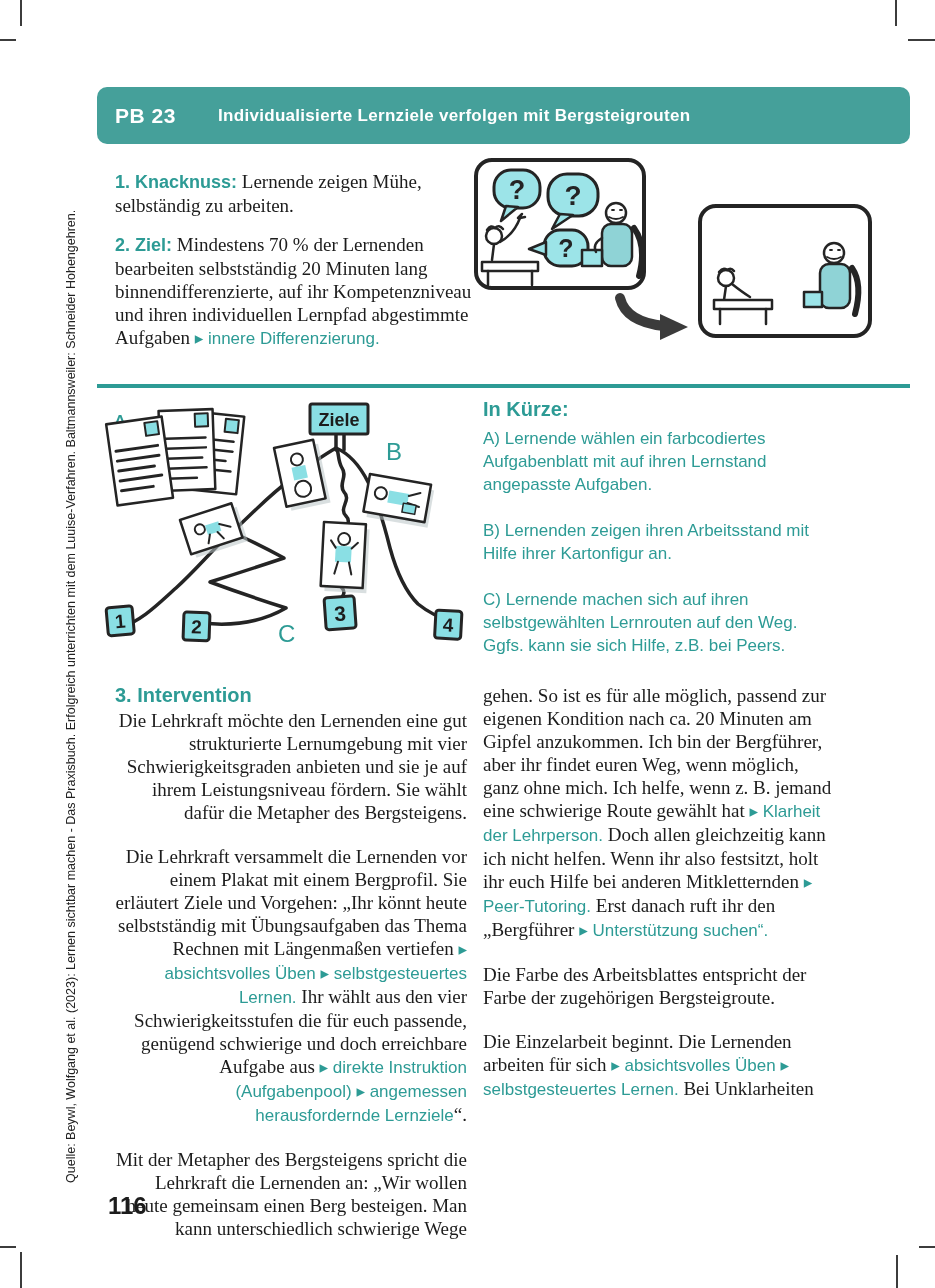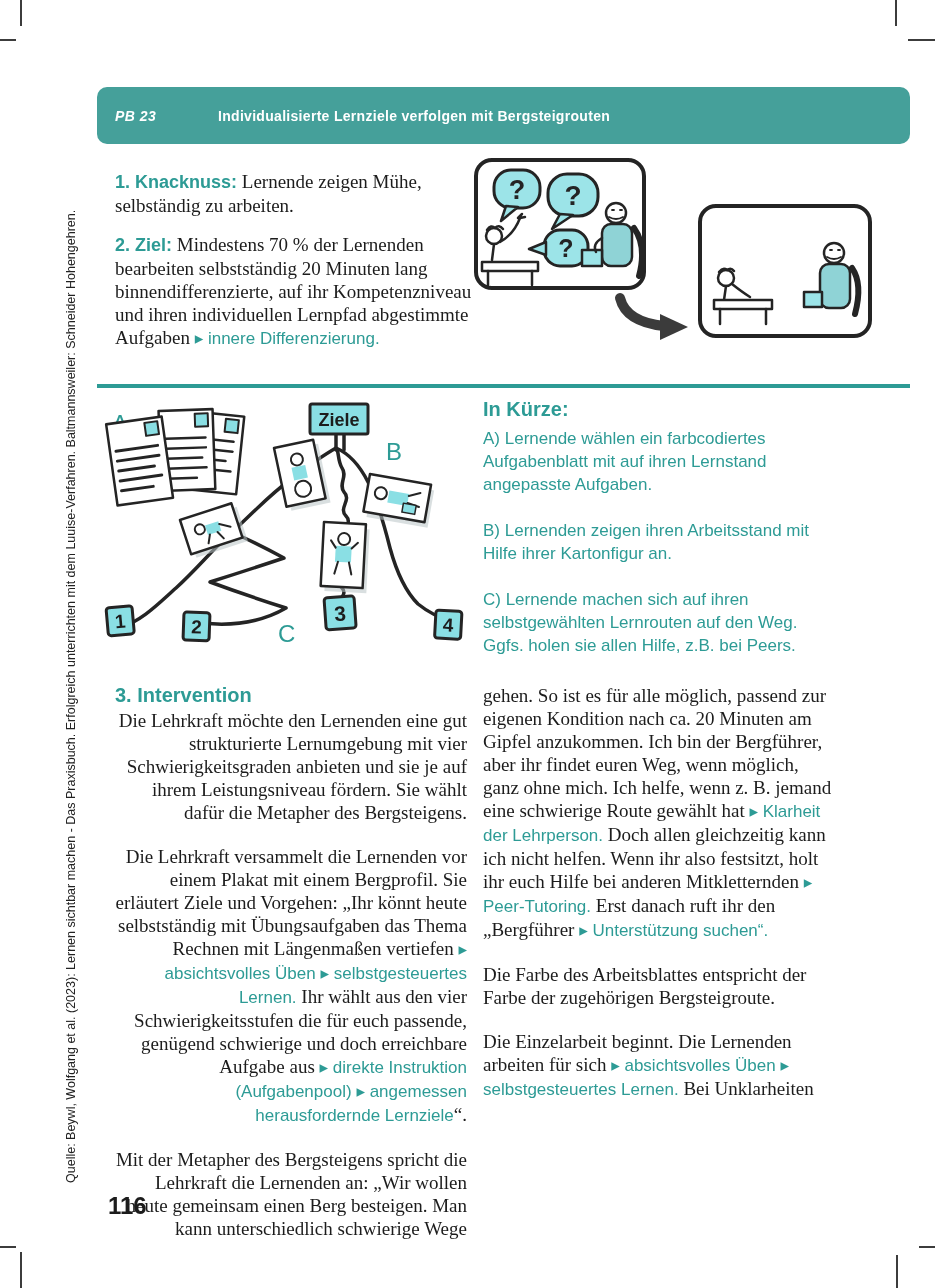--- a/index.html
+++ b/index.html
@@ -8,22 +8,22 @@
     --cyan:#8adfe4;
     --ink:#1c1c1c;
   }
   html,body{margin:0;padding:0;background:#fff;}
   .page{position:relative;width:935px;height:1288px;background:#fff;overflow:hidden;}
   .abs{position:absolute;}
   .crop{position:absolute;background:#3c3c3c;}
   .header-bar{left:97px;top:87px;width:813px;height:57px;background:var(--header);
     border-radius:10px;display:flex;align-items:center;padding-left:18px;box-sizing:border-box;
     color:#fff;font-family:"Liberation Sans",sans-serif;font-weight:bold;}
-  .header-code{width:103px;font-size:14px;letter-spacing:.5px;flex:none;font-style:italic;}
-  .header-title{font-size:14px;letter-spacing:.3px;}
+  .header-code{width:103px;font-size:21px;letter-spacing:.5px;flex:none;}
+  .header-title{font-size:17px;letter-spacing:.3px;}
   .body-text{font-family:"Liberation Serif","DejaVu Serif",serif;font-size:19px;line-height:23px;color:var(--ink);margin:0;}
   .lead{font-family:"Liberation Sans",sans-serif;font-weight:bold;color:var(--accent);font-size:18px;margin-top:34px;}
   .accent{font-family:"Liberation Sans","DejaVu Sans",sans-serif;color:var(--accent);font-size:17px;}
   .para{margin:0 0 21px 0;}
   .para:last-child{margin-bottom:0;}
   .section-title{font-family:"Liberation Sans",sans-serif;font-weight:bold;color:var(--accent);font-size:20px;margin:0;}
   .teal-sans{font-family:"Liberation Sans",sans-serif;color:var(--accent);font-size:17px;line-height:23px;margin:0 0 23px 0;}
   .divider{background:var(--accent);}
   .vertical-note{writing-mode:vertical-rl;transform:rotate(180deg);
     font-family:"Liberation Sans",sans-serif;font-size:12.5px;color:#222;white-space:nowrap;}
@@ -215,21 +215,21 @@
         <rect width="26" height="28" rx="3" fill="#8adfe4" stroke="#242424" stroke-width="3"></rect>
         <text x="13" y="21" font-size="19" font-weight="bold" font-family="Liberation Sans,sans-serif" fill="#1c1c1c" text-anchor="middle">4</text>
       </g>
     </g>
   </svg>
 
   <div class="abs" style="left:483px;top:398px;width:345px;">
     <p class="section-title" style="margin-bottom:6px;">In Kürze:</p>
     <p class="teal-sans">A) Lernende wählen ein farbcodiertes Aufgabenblatt mit auf ihren Lernstand angepasste Aufgaben.</p>
     <p class="teal-sans">B) Lernenden zeigen ihren Arbeitsstand mit Hilfe ihrer Kartonfigur an.</p>
-    <p class="teal-sans">C) Lernende machen sich auf ihren selbstgewählten Lernrouten auf den Weg. Ggfs. holen sie allen Hilfe, z.B. bei Peers.</p>
+    <p class="teal-sans">C) Lernende machen sich auf ihren selbstgewählten Lernrouten auf den Weg. Ggfs. kann sie sich Hilfe, z.B. bei Peers.</p>
   </div>
 
   <p class="abs section-title" style="left:115px;top:684px;">3. Intervention</p>
 
   <div class="abs body-text" style="left:115px;top:709px;width:352px;text-align:right;">
       <p class="para"><span class="plain">Die Lehrkraft möchte den Lernenden eine gut strukturierte Lernumgebung mit vier Schwierigkeitsgraden anbieten und sie je auf ihrem Leistungsniveau fördern. Sie wählt dafür die Metapher des Bergsteigens.</span></p>
       <p class="para"><span class="plain">Die Lehrkraft versammelt die Lernenden vor einem Plakat mit einem Bergprofil. Sie erläutert Ziele und Vorgehen: „Ihr könnt heute selbstständig mit Übungsaufgaben das Thema Rechnen mit Längenmaßen vertiefen </span><span class="accent">▸ absichtsvolles Üben</span><span class="plain"> </span><span class="accent">▸ selbstgesteuertes Lernen.</span><span class="plain"> Ihr wählt aus den vier Schwierigkeitsstufen die für euch passende, genügend schwierige und doch erreichbare Aufgabe aus </span><span class="accent">▸ direkte Instruktion (Aufgabenpool)</span><span class="plain"> </span><span class="accent">▸ angemessen herausfordernde Lernziele</span><span class="plain">“.</span></p>
       <p class="para"><span class="plain">Mit der Metapher des Bergsteigens spricht die Lehrkraft die Lernenden an: „Wir wollen heute gemeinsam einen Berg besteigen. Man kann unterschiedlich schwierige Wege</span></p>
     </div>
 

